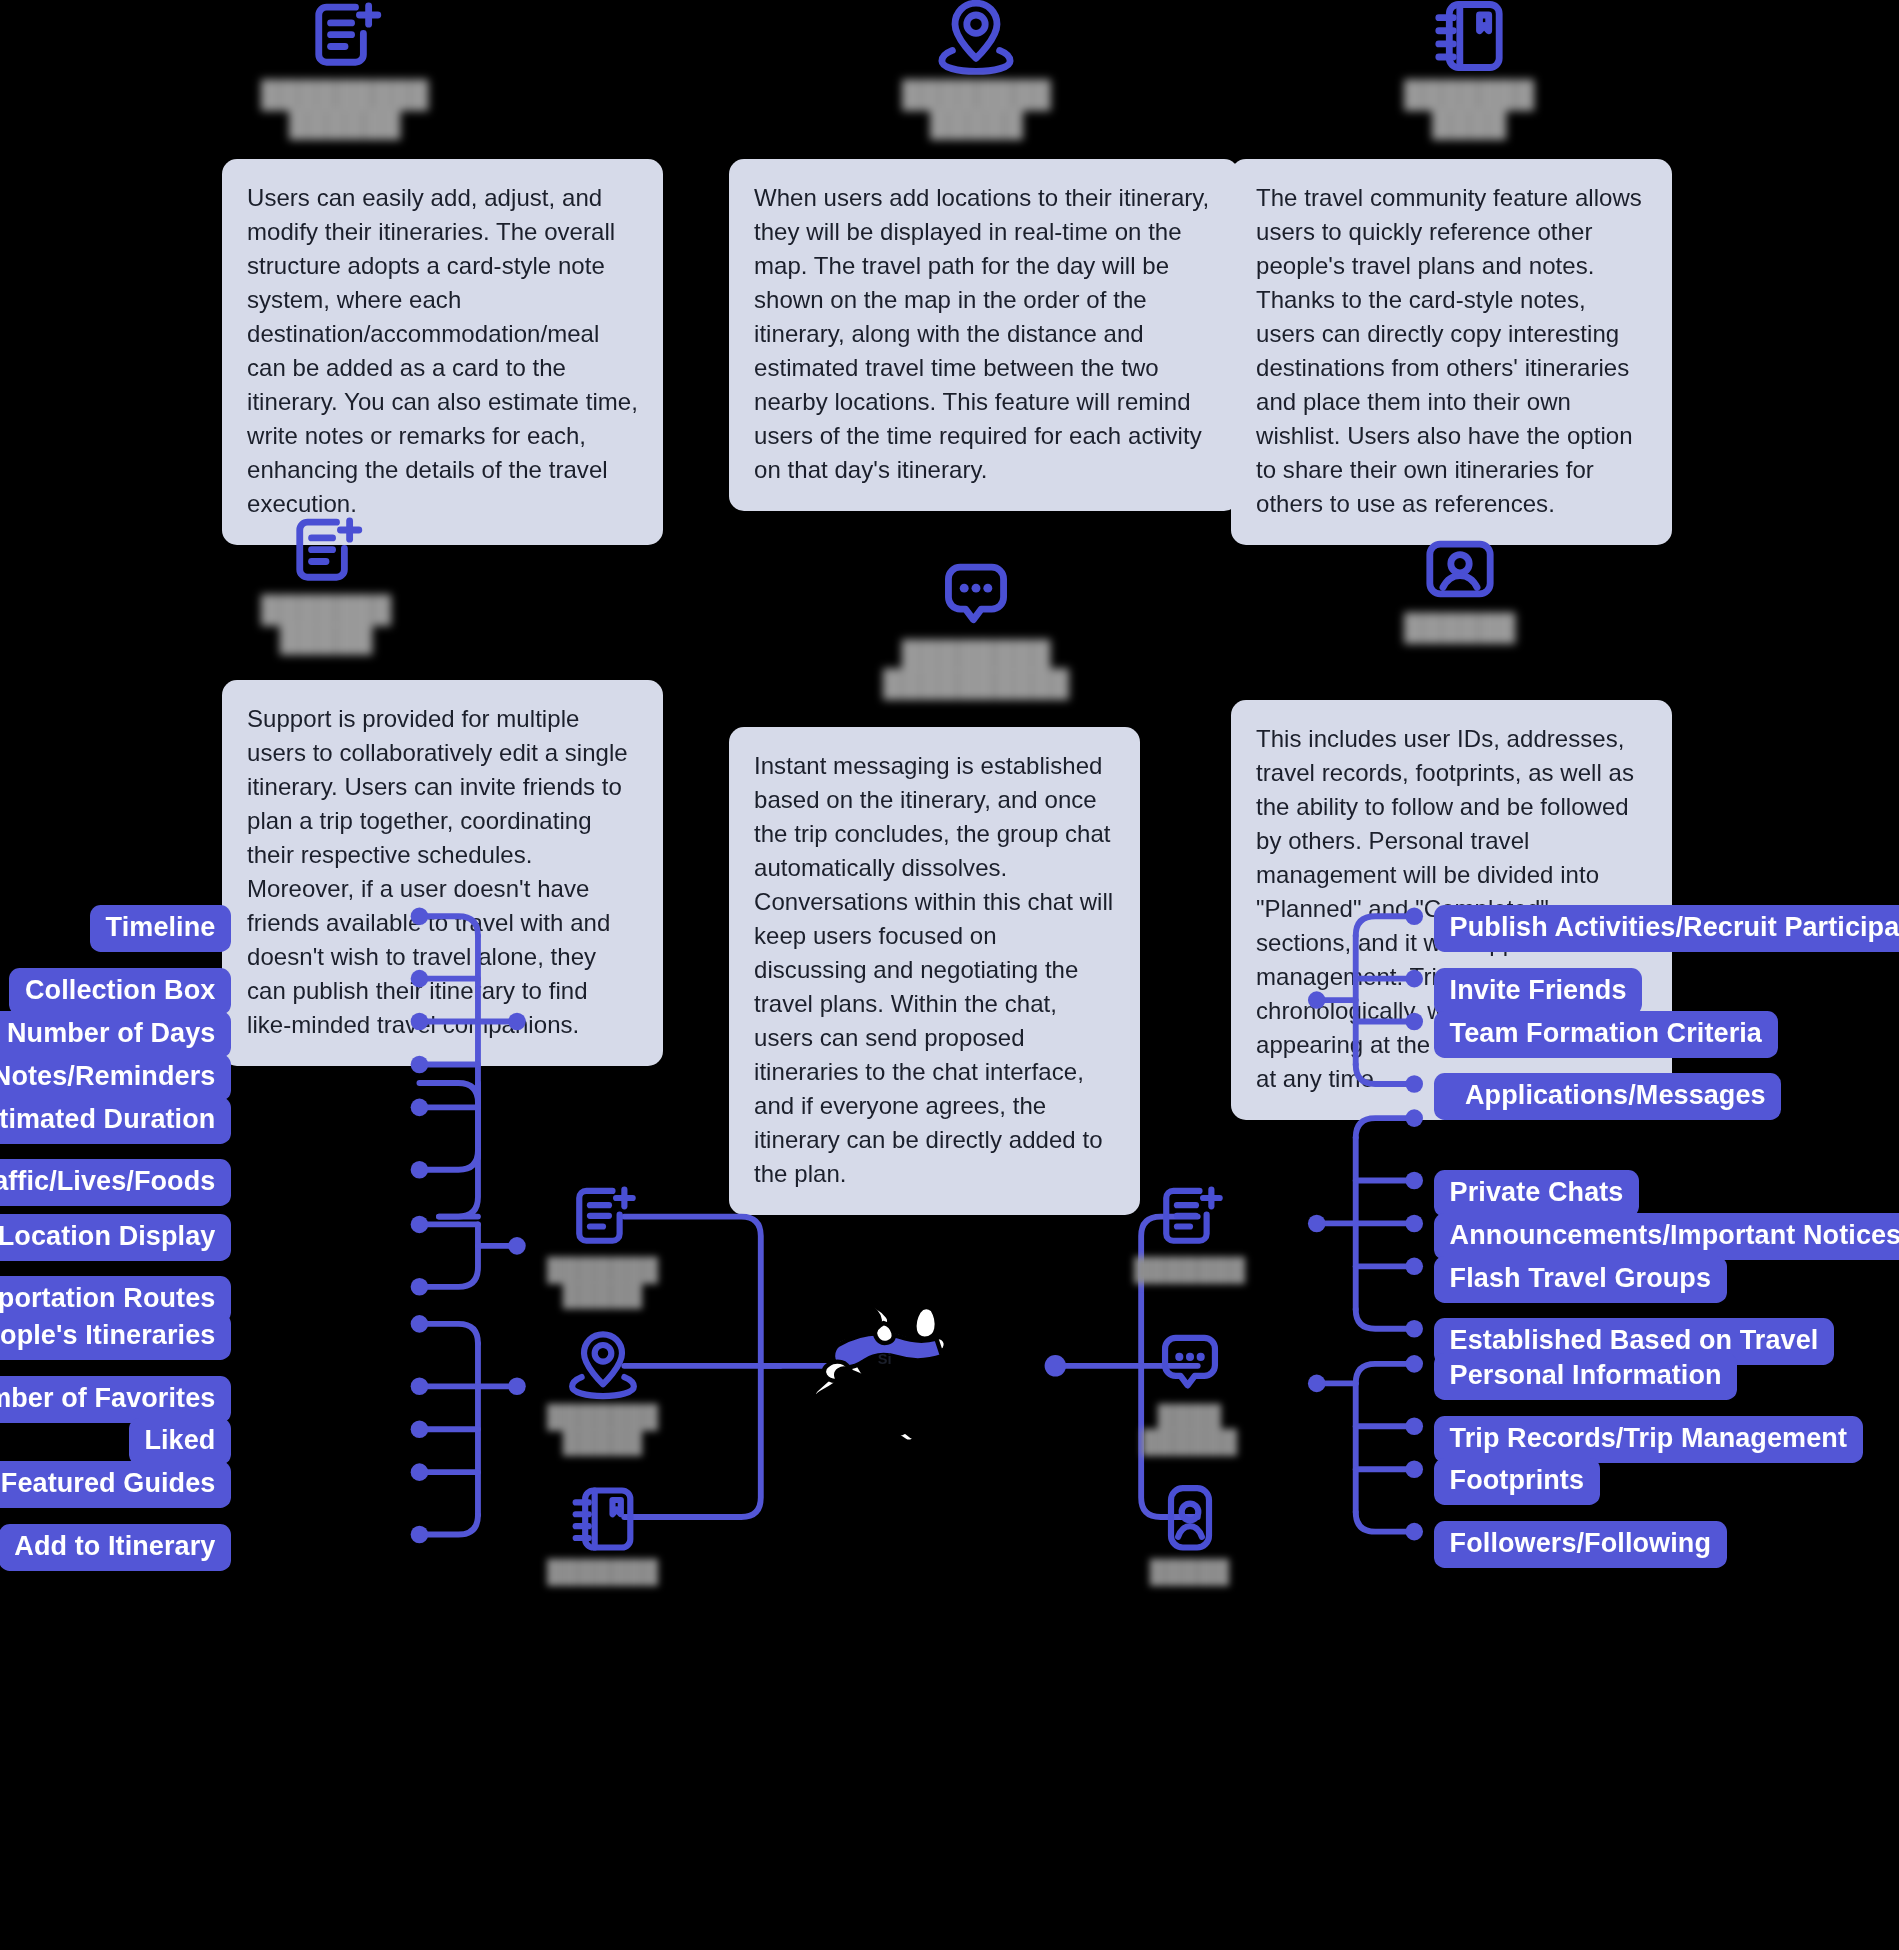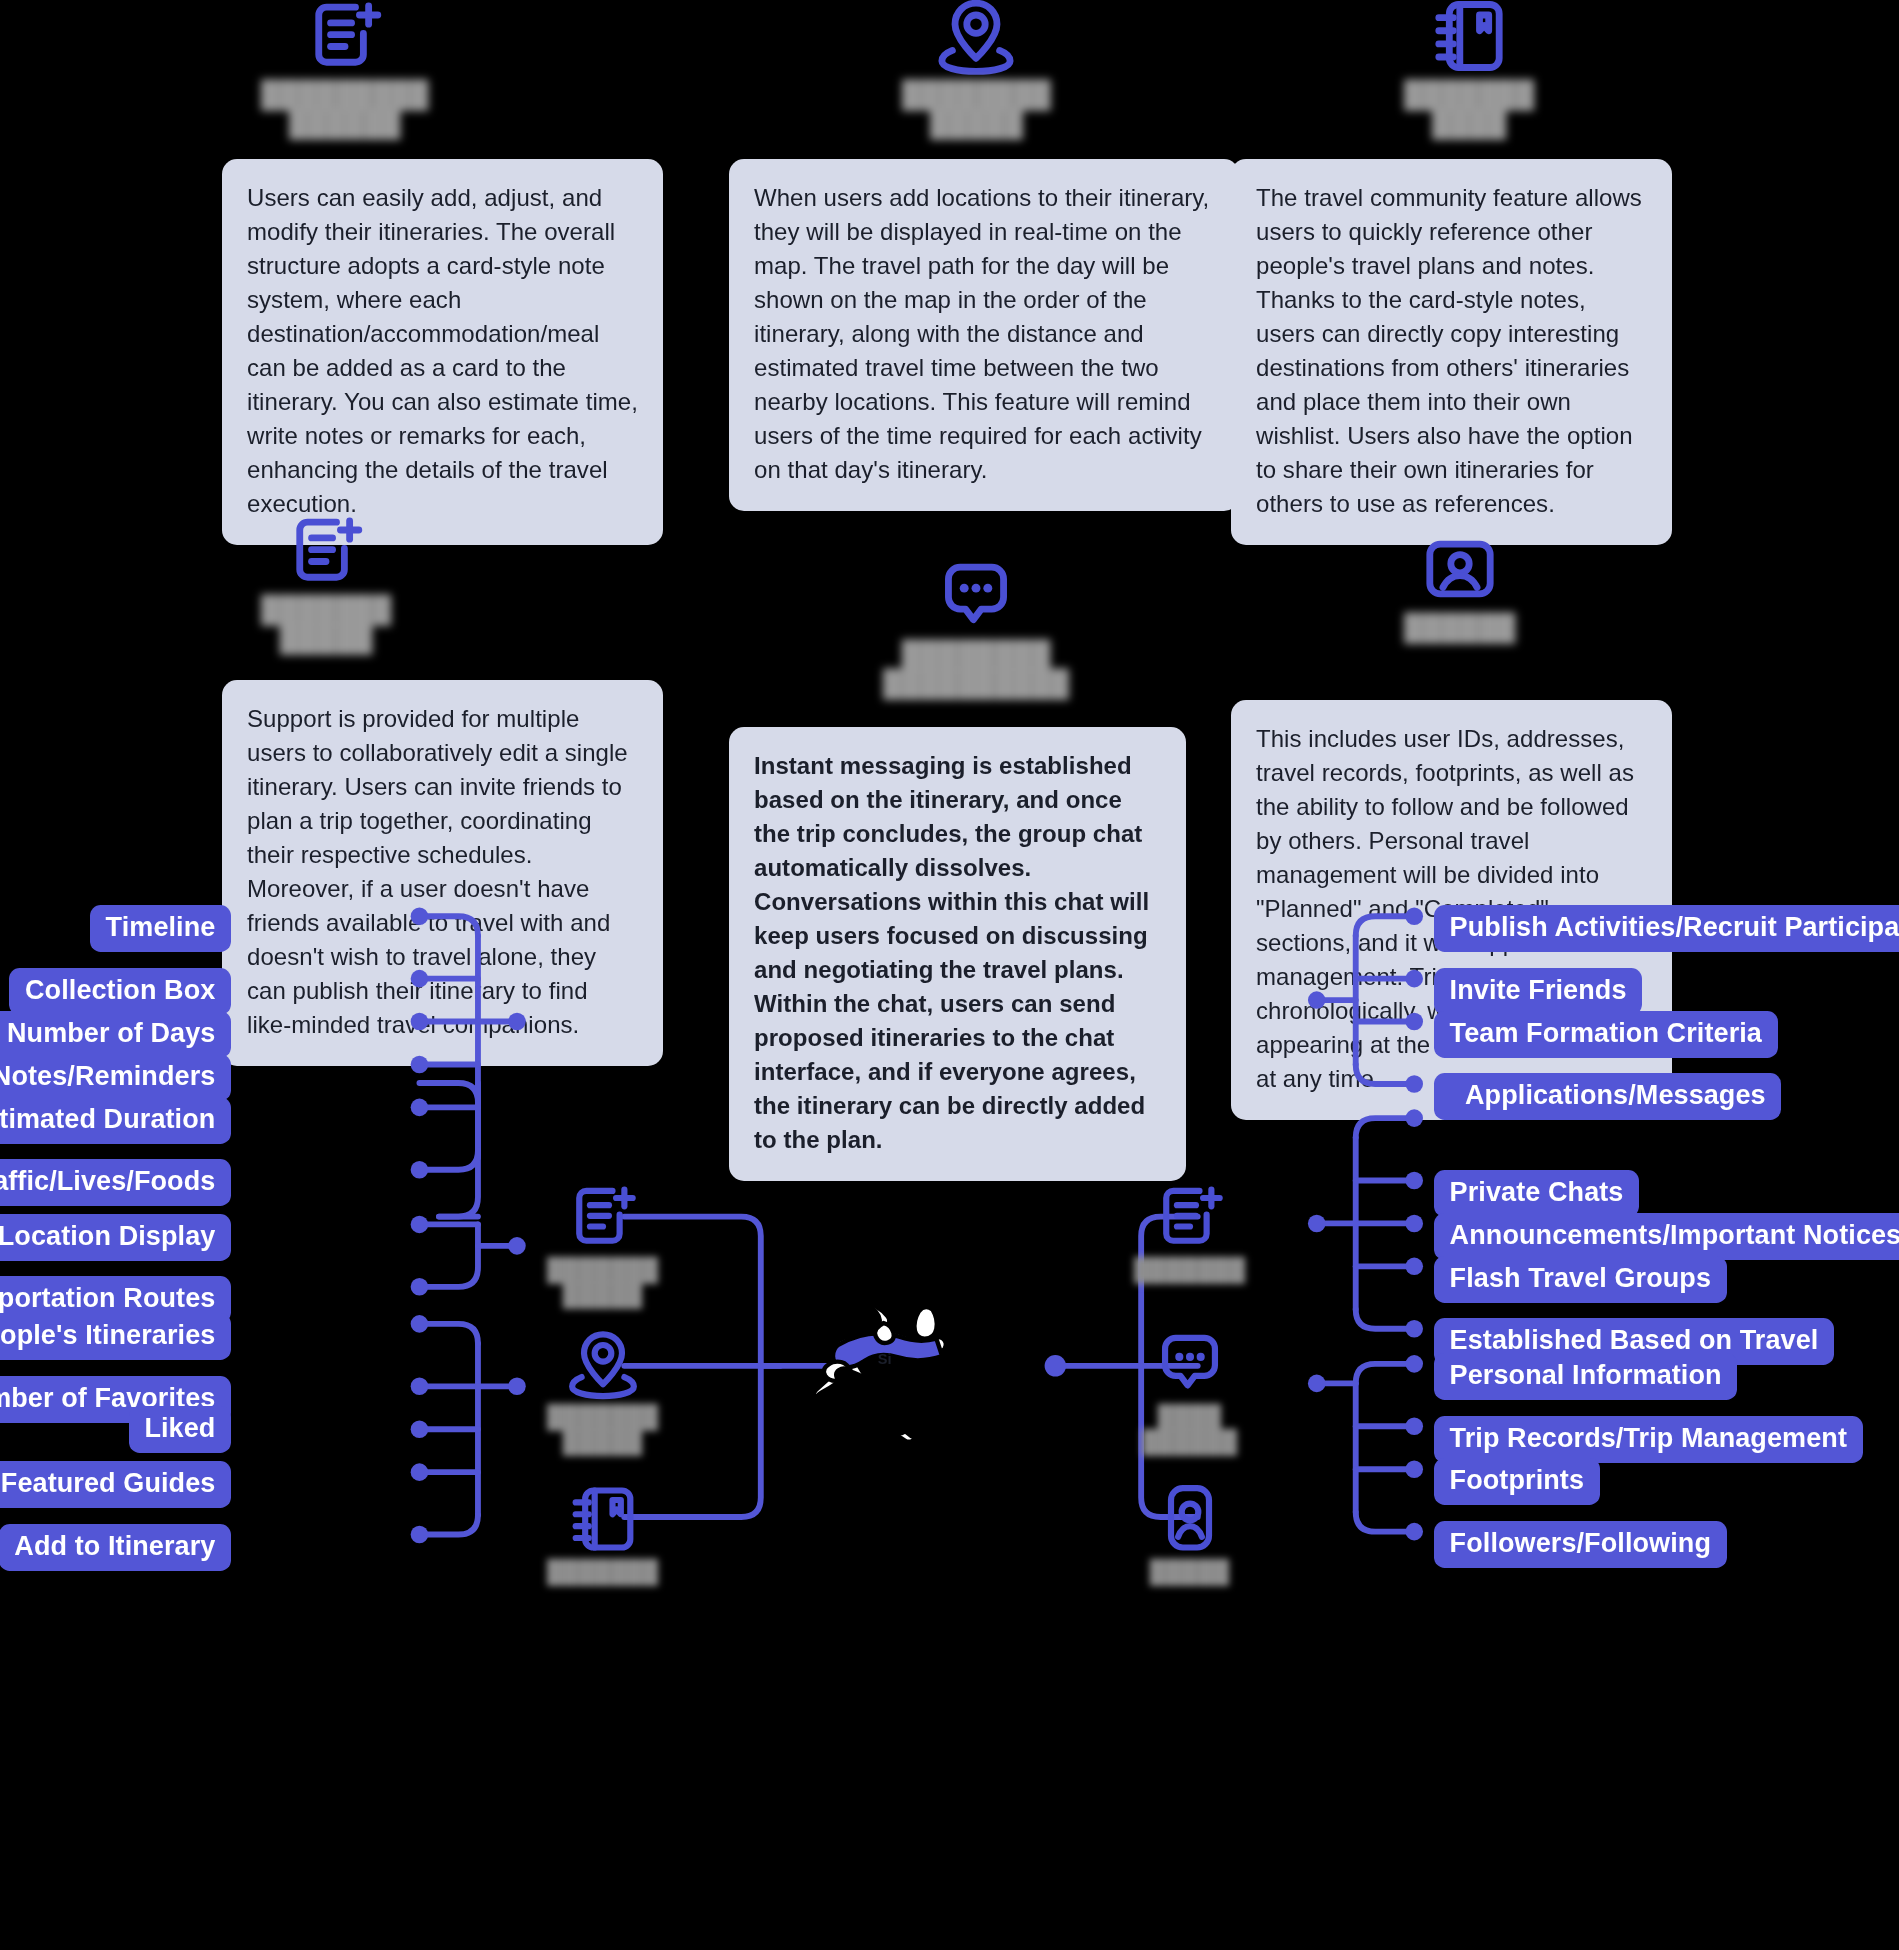--- a/index.html
+++ b/index.html
@@ -175,21 +175,21 @@
           <path d="M20 10h24a9 9 0 0 1 9 9v14a9 9 0 0 1-9 9h-8l-6 8-6-8h-4a9 9 0 0 1-9-9V19a9 9 0 0 1 9-9z"></path>
           <circle cx="23" cy="26" r="3.4" fill="#4a4fd4" stroke="none"></circle>
           <circle cx="32" cy="26" r="3.4" fill="#4a4fd4" stroke="none"></circle>
           <circle cx="41" cy="26" r="3.4" fill="#4a4fd4" stroke="none"></circle>
         </svg>
       </span>
       <div class="node-title">████████
 ██████████</div>
     </div>
   </div>
-  <div class="desc-card" style="left:729px;top:727px;width:457px;font-weight:bold;">
+  <div class="desc-card" style="left:729px;top:727px;width:411px;">
     <span>Instant messaging is established based on the itinerary, and once the trip concludes, the group chat automatically dissolves. Conversations within this chat will keep users focused on discussing and negotiating the travel plans. Within the chat, users can send proposed itineraries to the chat interface, and if everyone agrees, the itinerary can be directly added to the plan.</span>
   </div>
 
   <div class="feature-node" style="left:1404px;top:527px;">
     <div class="node-head">
       <span class="node-icon">
         <svg viewBox="0 0 64 64" fill="none" stroke="#4a4fd4" stroke-width="5.2" stroke-linecap="round" stroke-linejoin="round">
           <rect x="9" y="13" width="46" height="38" rx="8"></rect>
           <circle cx="32" cy="28" r="7"></circle>
           <path d="M19 46c3-6 8-9 13-9s10 3 13 9"></path>
@@ -425,21 +425,21 @@
     <div class="pill" style="right:1669px;top:-111px;">Number of Days</div>
     <div class="pill" style="right:1669px;top:-68px;">Notes/Reminders</div>
     <div class="pill" style="right:1669px;top:-25px;">Estimated Duration</div>
     <div class="pill" style="right:1669px;top:37px;">Locations/Traffic/Lives/Foods</div>
 
     <div class="pill" style="right:1669px;top:92px;">Real-Time Location Display</div>
     <div class="pill" style="right:1669px;top:154px;">Transportation Routes</div>
 
     <div class="pill" style="right:1669px;top:191px;">Other People's Itineraries</div>
     <div class="pill" style="right:1669px;top:254px;">Number of Favorites</div>
-    <div class="pill" style="right:1669px;top:284px;text-align:center;">Liked</div>
+    <div class="pill" style="right:1669px;top:296px;text-align:center;">Liked</div>
     <div class="pill" style="right:1669px;top:339px;">Featured Guides</div>
     <div class="pill" style="right:1669px;top:402px;">Add to Itinerary</div>
 
     <div class="pill" style="left:1434px;top:-217px;">Publish Activities/Recruit Participants</div>
     <div class="pill" style="left:1434px;top:-154px;">Invite Friends</div>
     <div class="pill" style="left:1434px;top:-111px;">Team Formation Criteria</div>
     <div class="pill" style="left:1434px;top:-49px;padding-left:31px;">Applications/Messages</div>
 
     <div class="pill" style="left:1434px;top:48px;">Private Chats</div>
     <div class="pill" style="left:1434px;top:91px;">Announcements/Important Notices</div>

